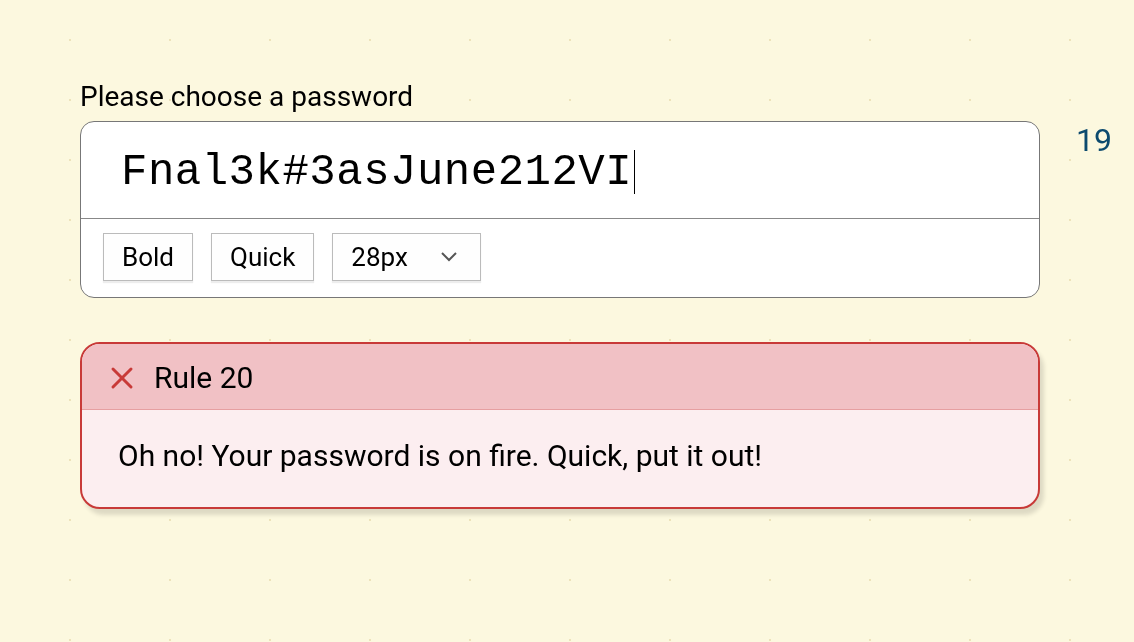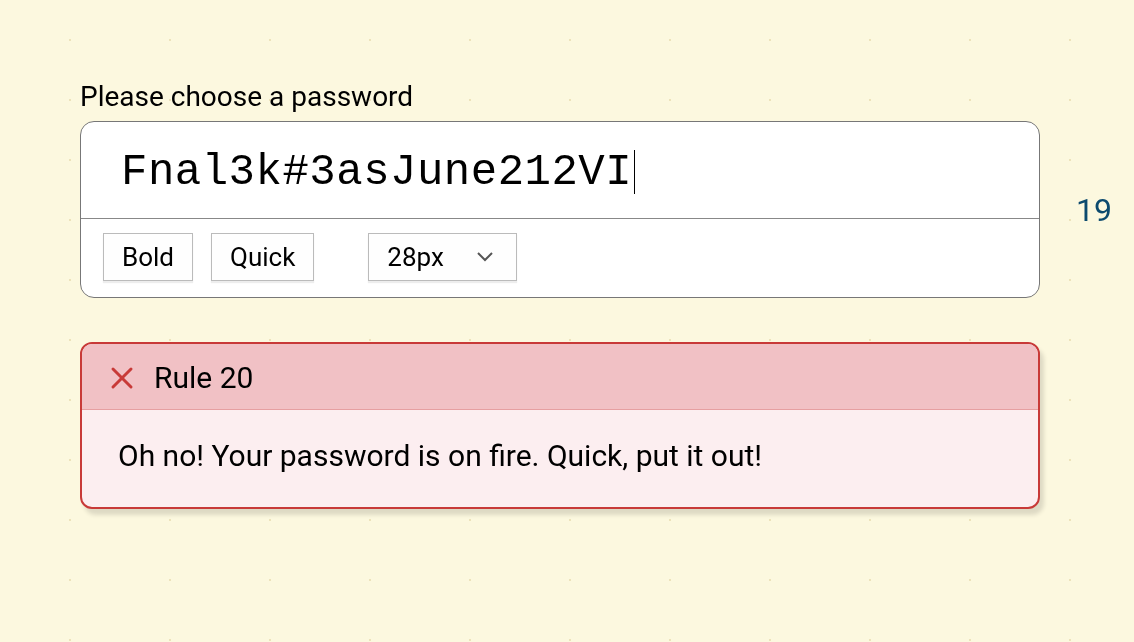--- a/index.html
+++ b/index.html
@@ -24,21 +24,20 @@
     padding: 80px 0 0 0;
   }
   .prompt-label {
     font-size: 28px;
     color: #000;
     margin-left: 80px;
     margin-bottom: 8px;
   }
   .password-row {
     display: flex;
-    align-items: center;
   }
   .password-box {
     margin-left: 80px;
     width: 960px;
     background: #fff;
     border: 1px solid #777;
     border-radius: 14px;
   }
   .password-field {
     padding: 28px 30px 24px 40px;
@@ -72,42 +71,42 @@
     border-radius: 0;
     box-shadow: 0 2px 1px rgba(0,0,0,0.07);
     color: #000;
     font-size: 26px;
     font-family: inherit;
     padding: 8px 18px;
     display: inline-flex;
     align-items: center;
     cursor: pointer;
   }
-  .select-btn { gap: 32px; margin-left: 36px; }
+  .select-btn { gap: 32px; }
   .select-wide { padding-right: 22px; }
   .chev {
     display: inline-flex;
     align-items: center;
     justify-content: center;
   }
   .chev svg { display: block; }
   .font-select {
     width: 380px;
     justify-content: space-between;
   }
   .char-count {
     font-size: 32px;
     color: #0c4a6e;
     margin-left: 36px;
   }
   .rule-card {
     margin: 44px 0 0 80px;
     width: 960px;
     border: 2px solid #c83a38;
-    border-radius: 12px;
+    border-radius: 20px;
     background: #fceef0;
     box-shadow: 4px 6px 4px rgba(0,0,0,0.12);
     overflow: hidden;
   }
   .rule-header {
     display: flex;
     align-items: center;
     gap: 20px;
     padding: 16px 28px 14px 28px;
     background: #f1c1c5;

